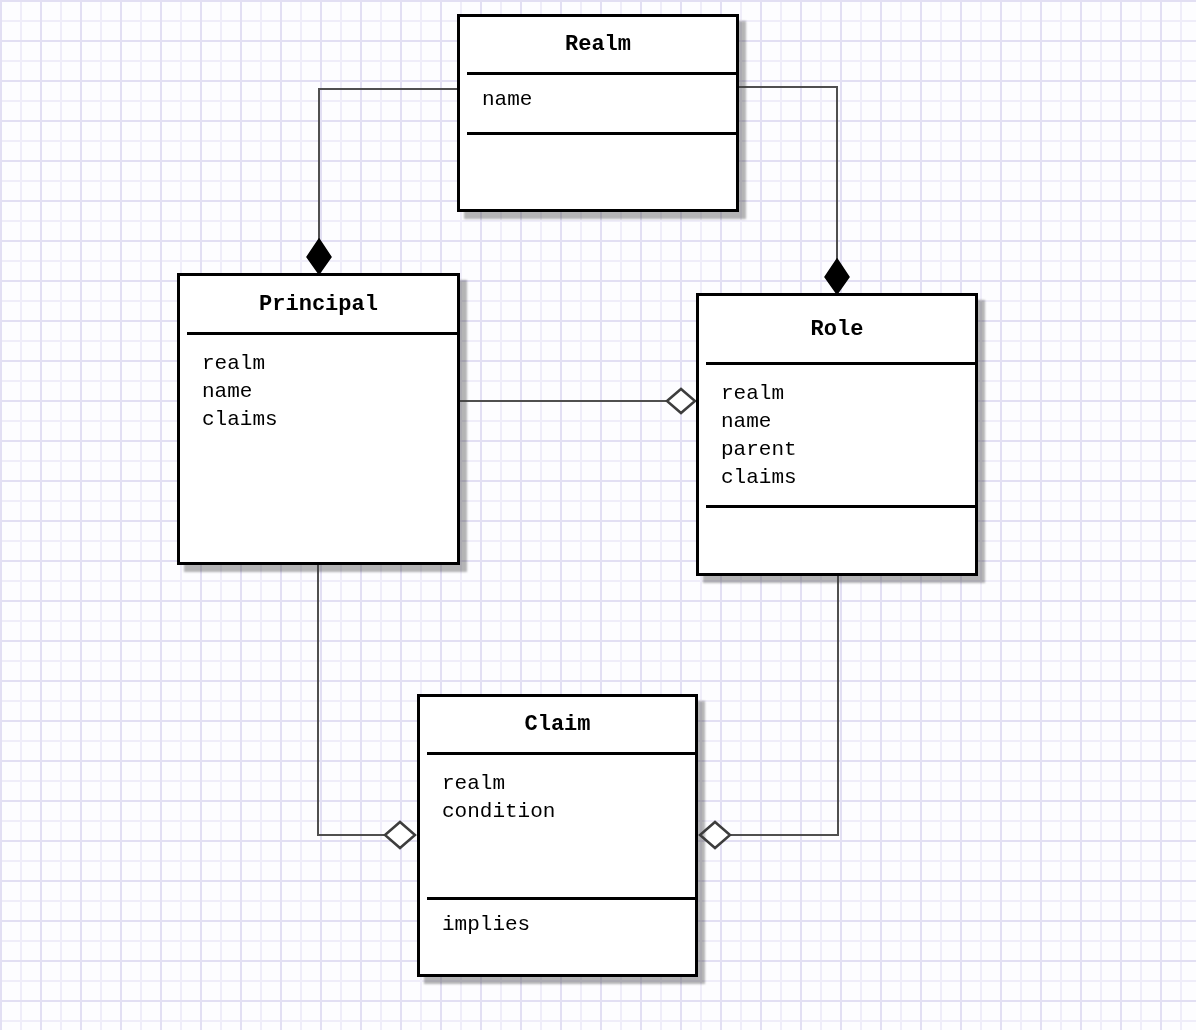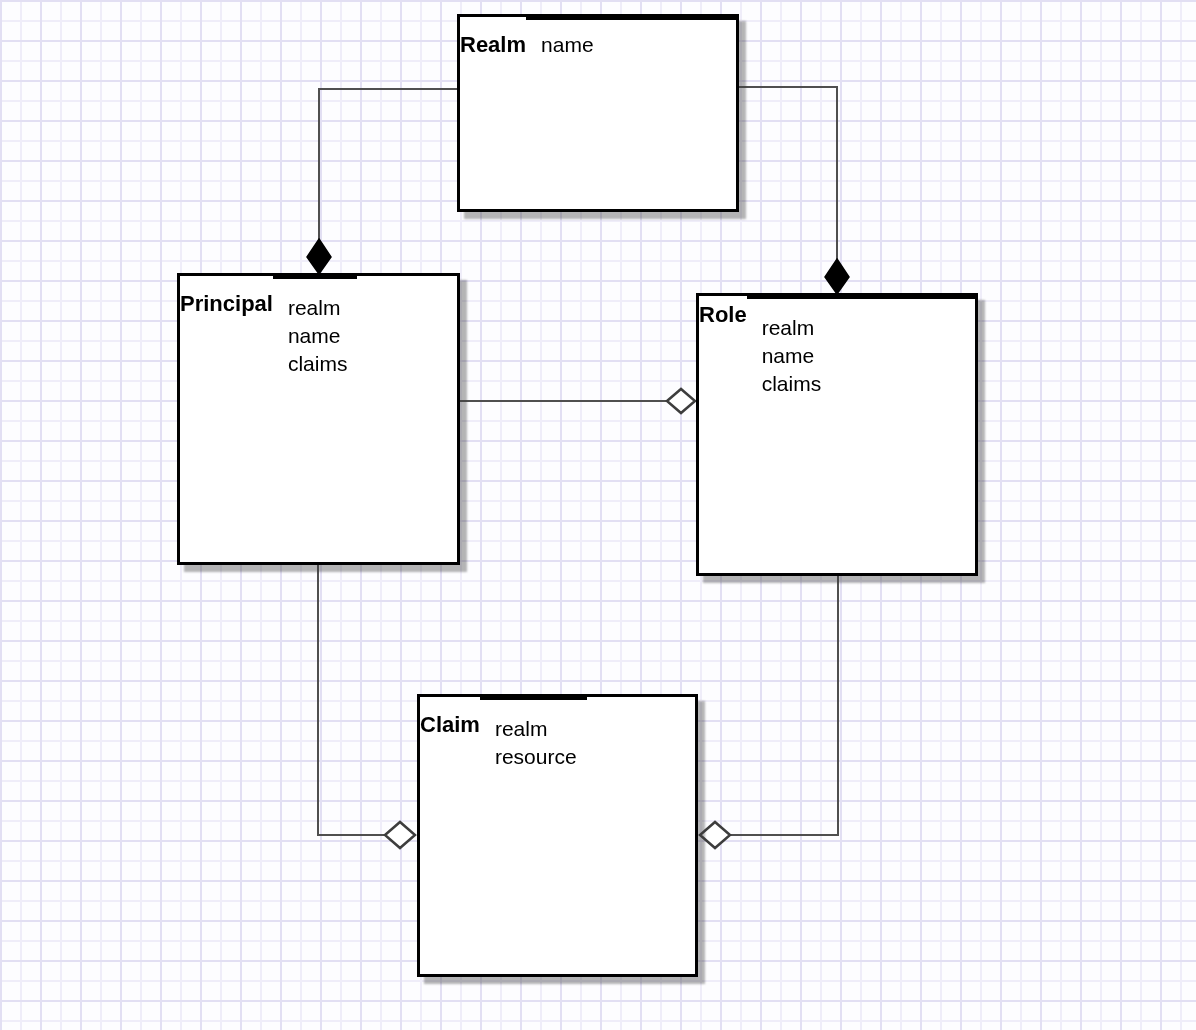--- a/index.html
+++ b/index.html
@@ -39,59 +39,61 @@
   }
   .connectors .diamond-open {
     fill: #ffffff;
     stroke: #3d3d3d;
     stroke-width: 2.5;
     stroke-linejoin: miter;
   }
   .uml-class {
     position: absolute;
     display: flex;
-    flex-direction: row;
+    flex-direction: column;
     box-sizing: border-box;
     border: 3px solid #000000;
     background: #ffffff;
     box-shadow: 7px 7px 2px 0 rgba(60,60,60,0.38);
+    font-family: Liberation Mono, monospace;
   }
   .uml-class .title {
     display: flex;
     align-items: center;
     justify-content: center;
     font-size: 22px;
     font-weight: bold;
     color: #000;
     flex: 0 0 auto;
     box-sizing: border-box;
   }
   .uml-class .section {
     box-sizing: border-box;
     border-top: 3px solid #000000;
     padding: 11px 10px 0 15px;
     font-size: 21px;
     line-height: 28px;
     color: #000;
     flex: 0 0 auto;
     overflow: hidden;
+    margin-left: 7px;
   }
   .uml-class .section.grow { flex: 1 1 auto; }
 
   
   #box-realm     { left: 457px; top: 14px;  width: 282px; height: 198px; }
   #box-realm .title      { height: 55px; }
   #box-realm .attrs      { height: 60px; }
 
   #box-principal { left: 177px; top: 273px; width: 283px; height: 292px; }
   #box-principal .title  { height: 56px; }
   #box-principal .attrs  { height: 145px; padding-top: 15px; }
 
   #box-role      { left: 696px; top: 293px; width: 282px; height: 283px; }
-  #box-role .title       { height: 38px; }
+  #box-role .title       { height: 66px; }
   #box-role .attrs       { height: 143px; padding-top: 15px; }
 
   #box-claim     { left: 417px; top: 694px; width: 281px; height: 283px; }
   #box-claim .title      { height: 55px; }
   #box-claim .attrs      { height: 145px; padding-top: 15px; }
 </style>
 </head>
 <body>
 
 <div class="canvas">
@@ -129,26 +131,30 @@
       <div>name</div>
       <div>claims</div>
     </div>
   </div>
 
   <div class="uml-class" id="box-role">
     <div class="title">Role</div>
     <div class="section attrs">
       <div>realm</div>
       <div>name</div>
+      <div>parent</div>
       <div>claims</div>
     </div>
     <div class="section grow"></div>
   </div>
 
   <div class="uml-class" id="box-claim">
     <div class="title">Claim</div>
     <div class="section attrs">
       <div>realm</div>
-      <div>resource</div>
+      <div>condition</div>
+    </div>
+    <div class="section grow">
+      <div>implies</div>
     </div>
   </div>
 
 </div>
 
 </body></html>

